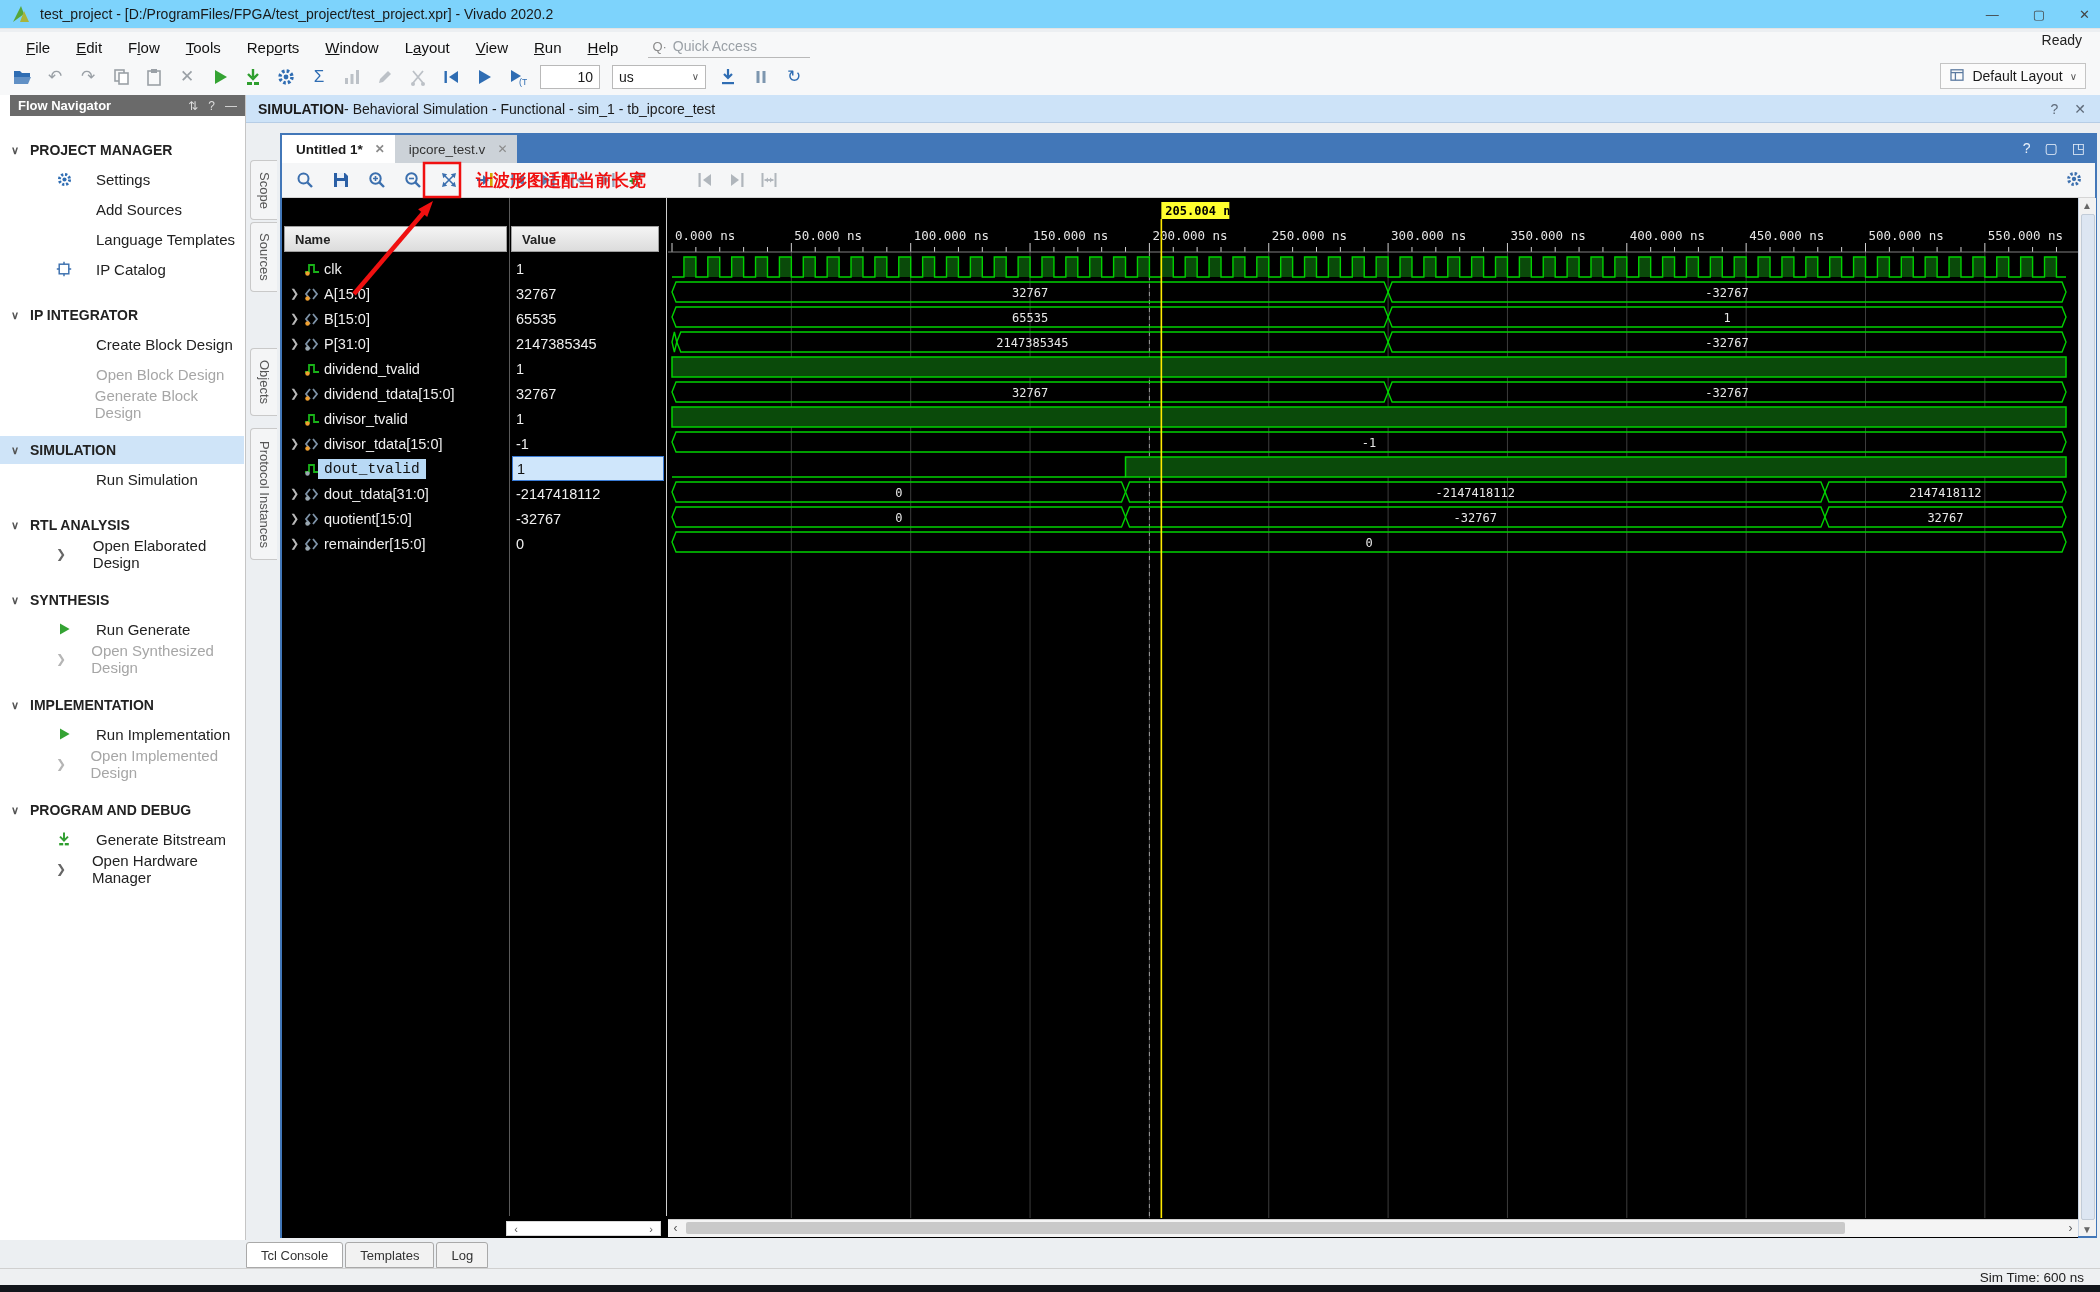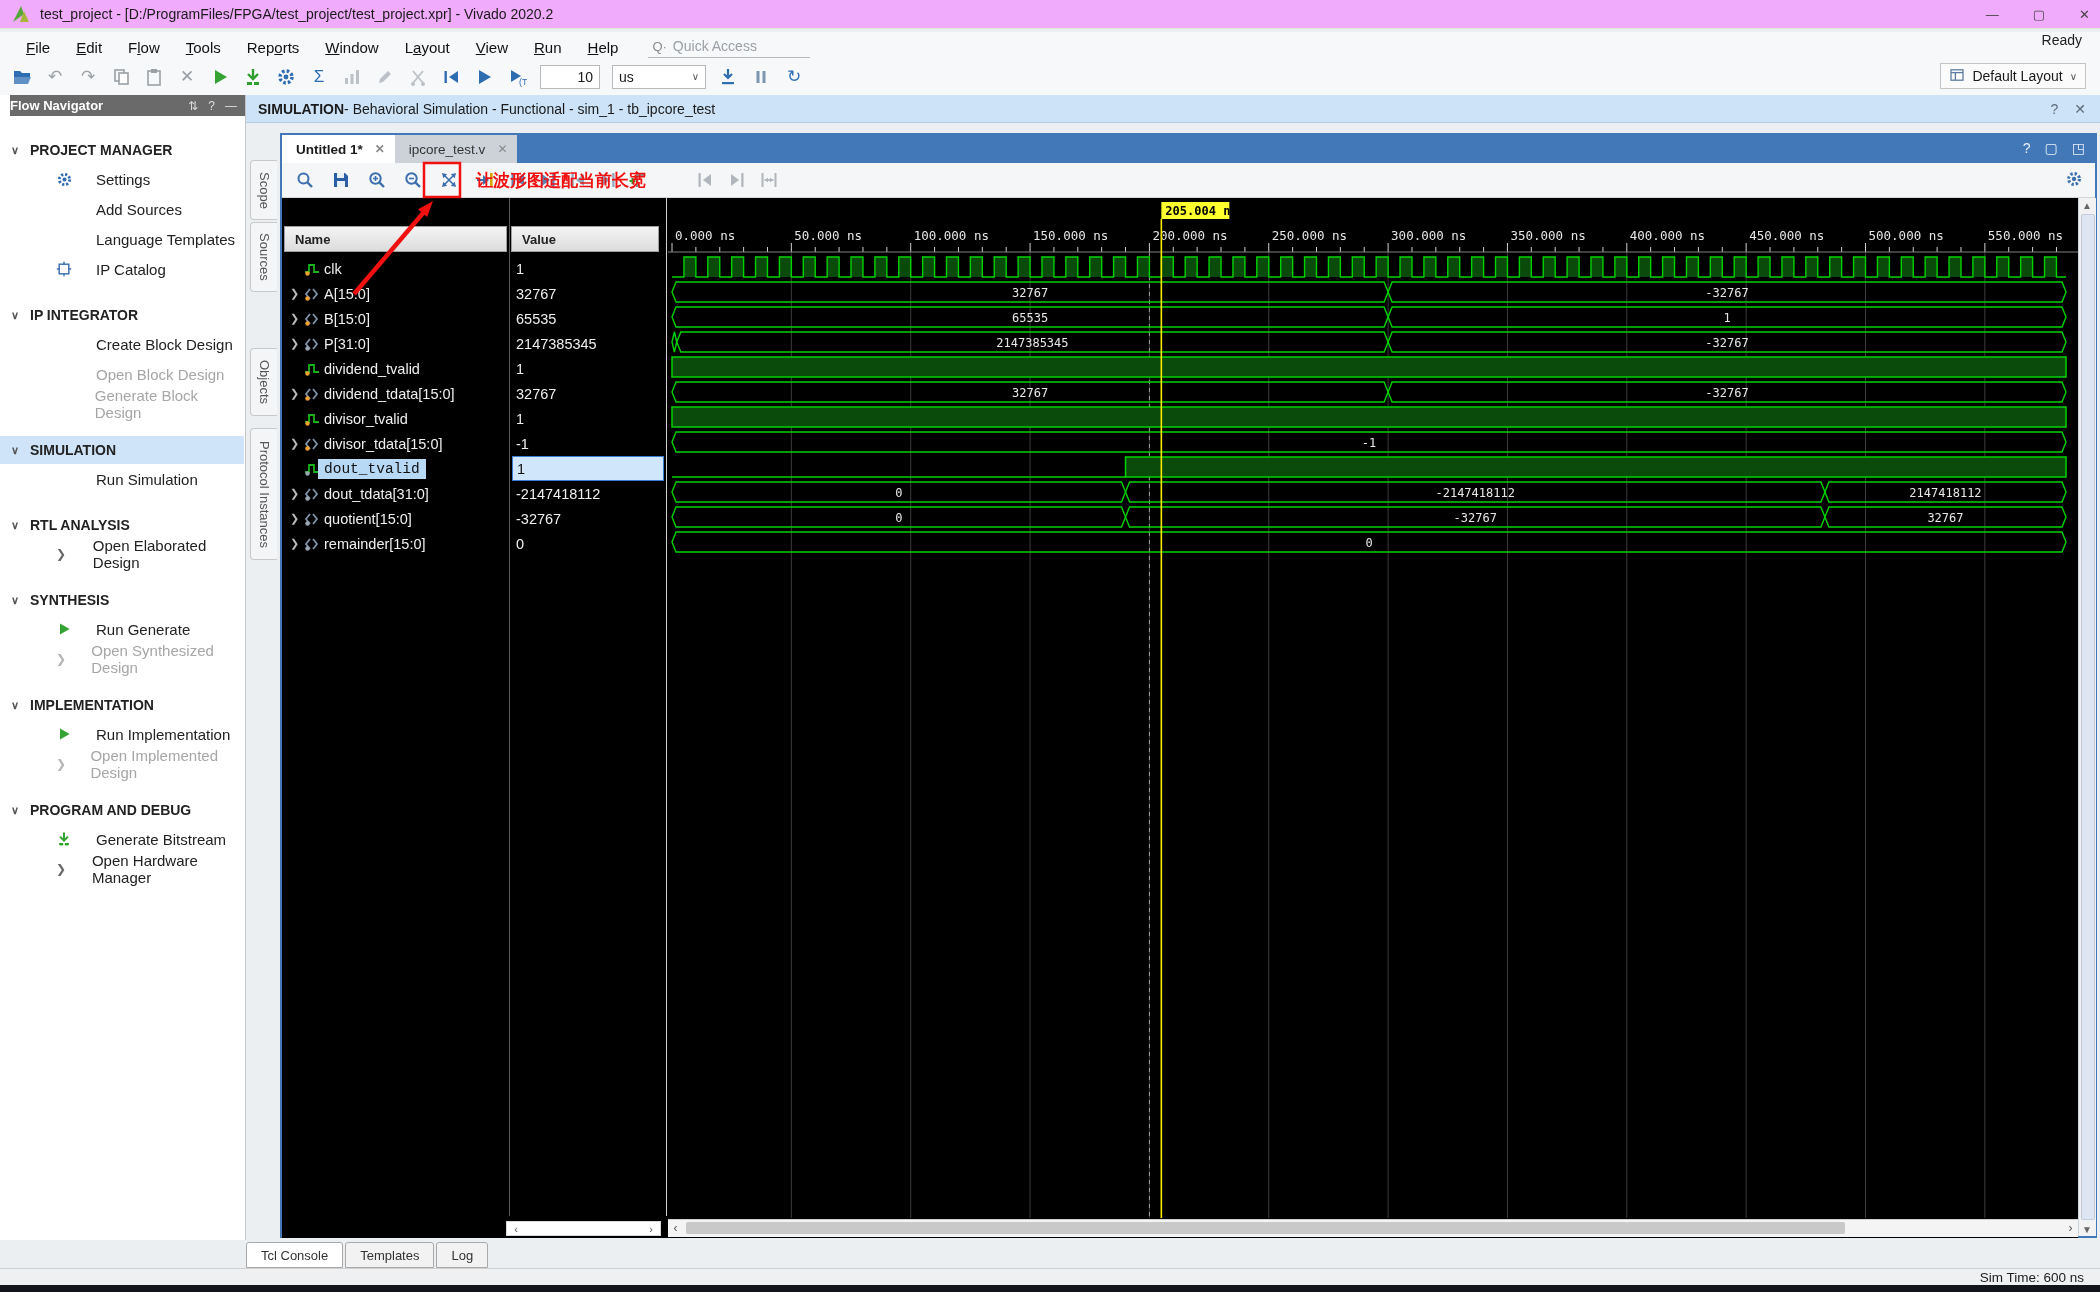--- a/index.html
+++ b/index.html
@@ -1,20 +1,20 @@
 <!DOCTYPE html>
 <html><head>
 <meta charset="utf-8">
 <style>
   html,body{margin:0;padding:0;background:#20242b;}
   #app{position:relative;width:2100px;height:1292px;background:#eceff2;overflow:hidden;
        font-family:"Liberation Sans",sans-serif;color:#1a1a1a;}
   .abs{position:absolute;}
   
-  #titlebar{left:0;top:0;width:2100px;height:28px;background:#f0abfc;border-bottom:1px solid #e3e3e3;display:flex;align-items:center;}
+  #titlebar{left:0;top:0;width:2100px;height:28px;background:#7dd3fc;border-bottom:1px solid #e3e3e3;display:flex;align-items:center;}
   #titlebar .title{font-size:14px;margin-left:14px;}
   .winbtns{position:absolute;right:10px;top:0;height:28px;display:flex;align-items:center;gap:34px;color:#444;font-size:13px;}
   .winbtns span{cursor:default;}
   
   #menubar{left:0;top:32px;width:2100px;height:30px;background:#f7f8f9;display:flex;align-items:center;}
   #menubar .mitem{font-size:15px;margin-left:26px;color:#111;}
   #menubar .mitem u{text-decoration:underline;}
   #qa{display:flex;align-items:center;margin-left:30px;border-bottom:1px solid #b9b9b9;padding:2px 8px 3px 4px;width:150px;color:#9aa0a6;font-size:14px;gap:6px;}
   #ready{position:absolute;right:18px;top:32px;font-size:14px;color:#222;}
   
@@ -24,21 +24,21 @@
   #time-input{width:52px;text-align:right;padding-right:6px;line-height:22px;}
   #time-unit{width:80px;display:flex;align-items:center;justify-content:space-between;padding:0 6px;}
   #layout-select{position:absolute;right:14px;top:63px;height:24px;border:1px solid #c4c4c4;background:#fbfbfb;display:flex;align-items:center;gap:7px;padding:0 8px;font-size:14px;}
   
   #simheader{left:246px;top:95px;width:1854px;height:27px;background:#cde3f8;display:flex;align-items:center;font-size:14px;border-bottom:1px solid #b6cde6;}
   #simheader b{margin-left:12px;}
   #simheader .hicons{position:absolute;right:14px;display:flex;gap:16px;color:#5f6b7a;font-size:14px;}
   
   #flownav{left:0;top:95px;width:245px;height:1145px;background:#ffffff;border-right:1px solid #c5c5c5;}
   #fn-header{position:absolute;left:10px;top:0;width:235px;height:21px;background:#6a6a6a;color:#fff;display:flex;align-items:center;font-size:13px;font-weight:bold;}
-  #fn-header .t{}
+  #fn-header .t{margin-left:8px;}
   #fn-header .hic{position:absolute;right:8px;display:flex;gap:10px;font-weight:normal;font-size:12px;color:#ddd;}
   .nav-section{margin-top:17px;}
   .nav-title{height:28px;display:flex;align-items:center;font-size:14px;font-weight:bold;color:#222;}
   .nav-title .chev{width:30px;text-align:center;color:#555;font-size:11px;}
   .nav-title.sel{background:#cfe4f8;}
   .nav-item{height:30px;display:flex;align-items:center;font-size:15px;color:#222;}
   .nav-item .slot{width:40px;margin-left:56px;display:flex;align-items:center;}
   .nav-item.dis{color:#a6a6a6;}
   .nav-item .ichev{color:#666;font-size:12px;}
   .nav-item.dis .ichev{color:#b5b5b5;}

